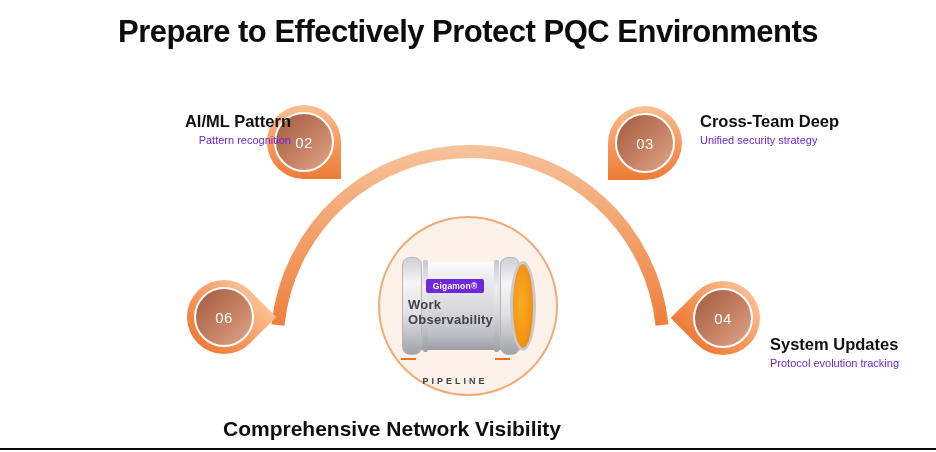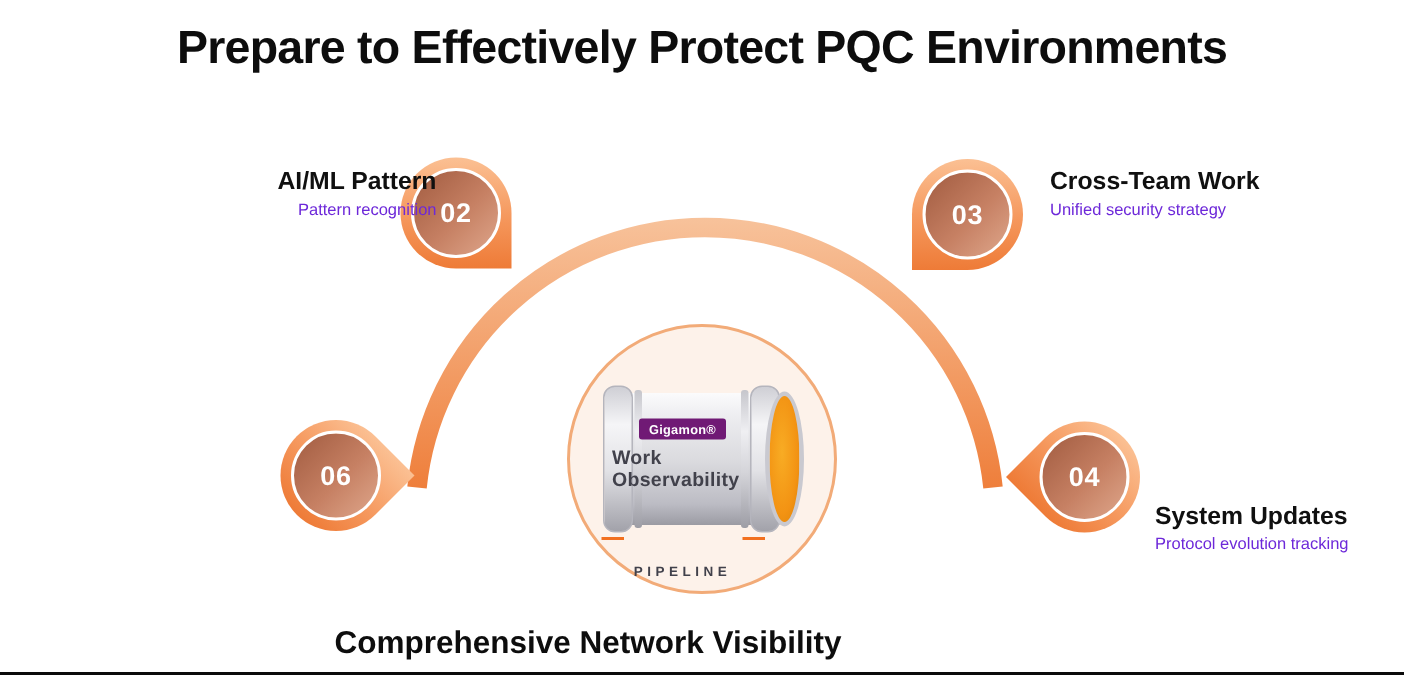--- a/index.html
+++ b/index.html
@@ -47,21 +47,21 @@
   .pipe-opening{
     position:absolute;right:0;top:4px;width:26px;height:90px;border-radius:50%;
     background:radial-gradient(ellipse at 42% 45%,#F8AC24 0%,#F39313 62%,#DA8007 100%);
     border:3px solid #c9c9d0;box-sizing:border-box;
   }
   .pipe-label{
     position:absolute;left:6px;right:34px;top:22px;z-index:5;
     display:flex;flex-direction:column;align-items:center;gap:4px;
   }
   .brand-badge{
-    background:#701a75;color:#ffffff;font-size:8.5px;font-weight:700;
+    background:#6d28d9;color:#ffffff;font-size:8.5px;font-weight:700;
     padding:2px 7px;border-radius:2px;letter-spacing:.2px;
   }
   .pipe-line1{font-size:13px;font-weight:600;color:#41414b;letter-spacing:.2px;}
   .pipe-line2-row{display:flex;align-items:center;gap:7px;}
   .pipe-dash{width:15px;height:2px;background:#F2701F;}
   .pipe-line2{font-size:9px;font-weight:600;color:#41414b;letter-spacing:3px;margin-top:45px;}
   
   .badge{position:absolute;width:74px;height:74px;z-index:3;}
   .pin{
     position:absolute;left:0;top:0;width:74px;height:74px;
@@ -69,21 +69,21 @@
   }
   .pin.se{border-radius:50% 50% 0 50%;}
   .pin.sw{border-radius:50% 50% 50% 0;}
   .pin.e {border-radius:50% 0 50% 50%;transform:rotate(45deg);}
   .pin.w {border-radius:50% 50% 50% 0;transform:rotate(45deg);}
   .num-circle{
     position:absolute;left:7px;top:7px;width:56px;height:56px;border-radius:50%;
     border:2px solid #ffffff;
     background:linear-gradient(135deg,#A15B40 0%,#C68063 55%,#DFA78C 100%);
     display:flex;align-items:center;justify-content:center;
-    color:#ffffff;font-size:18px;font-weight:700;letter-spacing:.5px;text-align:center;
+    color:#ffffff;font-size:15px;font-weight:400;letter-spacing:.5px;text-align:center;
   }
   .badge-02{left:267px;top:105px;}
   .badge-03{left:608px;top:106px;}
   .badge-01{left:187px;top:280px;}
   .badge-04{left:686px;top:281px;}
   
   .step-label{position:absolute;z-index:3;}
   .step-label .t{font-size:16.5px;font-weight:800;color:#101010;line-height:1.25;}
   .step-label .s{font-size:11px;font-weight:400;color:#6d28d9;line-height:1.3;margin-top:1px;}
   .align-r{text-align:right;}
@@ -153,21 +153,21 @@
     <div class="num-circle">
       <span>04</span>
     </div>
   </div>
 
   <div class="step-label label-02 align-r">
     <div class="t">AI/ML Pattern</div>
     <div class="s">Pattern recognition</div>
   </div>
   <div class="step-label label-03 align-l">
-    <div class="t">Cross-Team Work</div>
+    <div class="t">Cross-Team Deep</div>
     <div class="s">Unified security strategy</div>
   </div>
   <div class="step-label label-04 align-l">
     <div class="t">System Updates</div>
     <div class="s">Protocol evolution tracking</div>
   </div>
 
   <div class="bottom-caption">Comprehensive Network Visibility</div>
   <div class="bottom-rule"></div>
 

